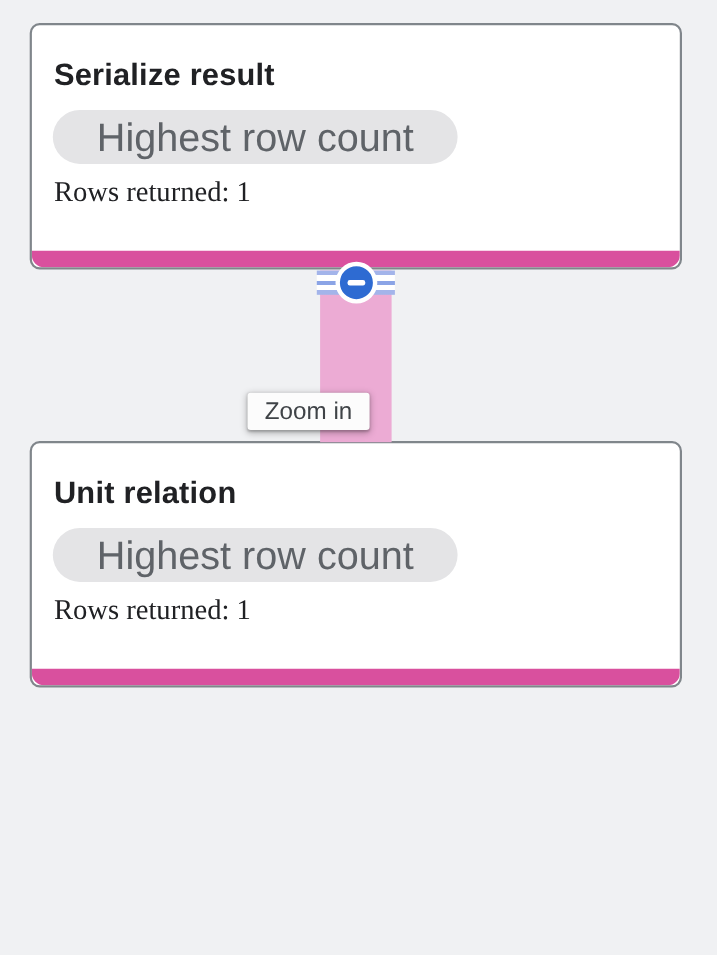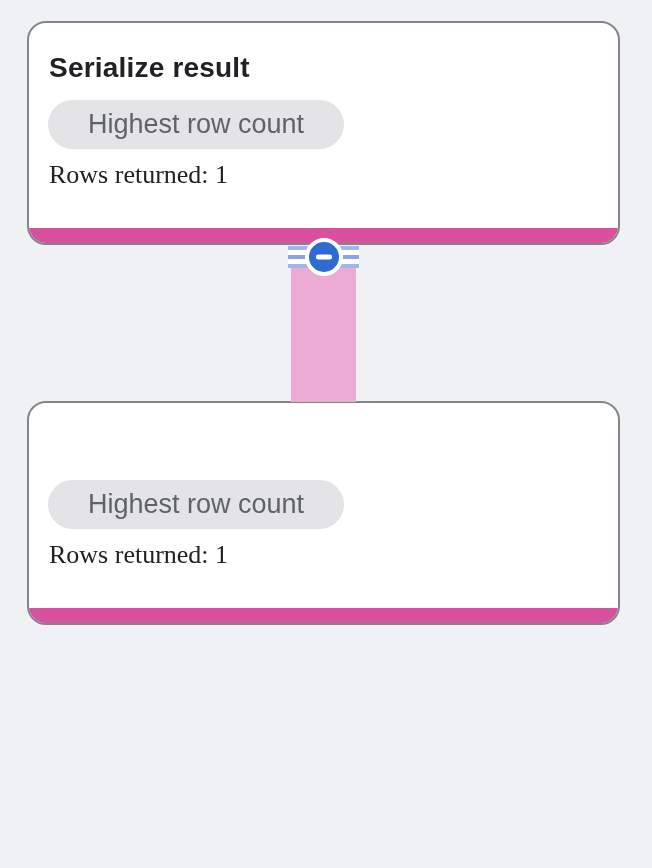--- a/index.html
+++ b/index.html
@@ -85,21 +85,21 @@
   }
   
   .card {
     position: absolute;
     left: 27px;
     width: 593px;
     height: 224px;
     box-sizing: border-box;
     background: var(--card_bg, #ffffff);
     border: 2px solid var(--card_border, #80868b);
-    border-radius: 19px;
+    border-radius: 9px;
     overflow: hidden;
     z-index: 0;
     cursor: pointer;
   }
   .card.card-1 { top: 21px; }
   .card.card-2 { top: 401px; }
   .card-title {
     position: absolute;
     left: 20px;
     top: 29px;
@@ -109,21 +109,21 @@
     letter-spacing: 0.2px;
   }
   .badge {
     position: absolute;
     left: 19px;
     top: 77px;
     height: 49px;
     border-radius: 25px;
     background: var(--badge_bg, #e4e4e6);
     color: var(--badge_text, #5f6368);
-    font-size: 27px;
+    font-size: 36px;
     display: inline-flex;
     align-items: center;
     padding: 0 40px;
     white-space: nowrap;
   }
   .rows-label {
     position: absolute;
     left: 20px;
     top: 137px;
     font-size: 26px;
@@ -145,27 +145,29 @@
 
 <div class="canvas">
 
   <div class="edge"></div>
   <div class="edge-stripes"></div>
 
   <div class="collapse-btn">
     <span class="minus-bar"></span>
   </div>
 
+  <div class="tooltip">Zoom in</div>
 
   <div class="card card-1">
     <div class="card-title">Serialize result</div>
     <div class="badge">Highest row count</div>
     <div class="rows-label">Rows returned: 1</div>
     <div class="accent-bar"></div>
   </div>
 
   <div class="card card-2">
+    <div class="card-title">Unit relation</div>
     <div class="badge">Highest row count</div>
     <div class="rows-label">Rows returned: 1</div>
     <div class="accent-bar"></div>
   </div>
 
 </div>
 
 </body></html>

